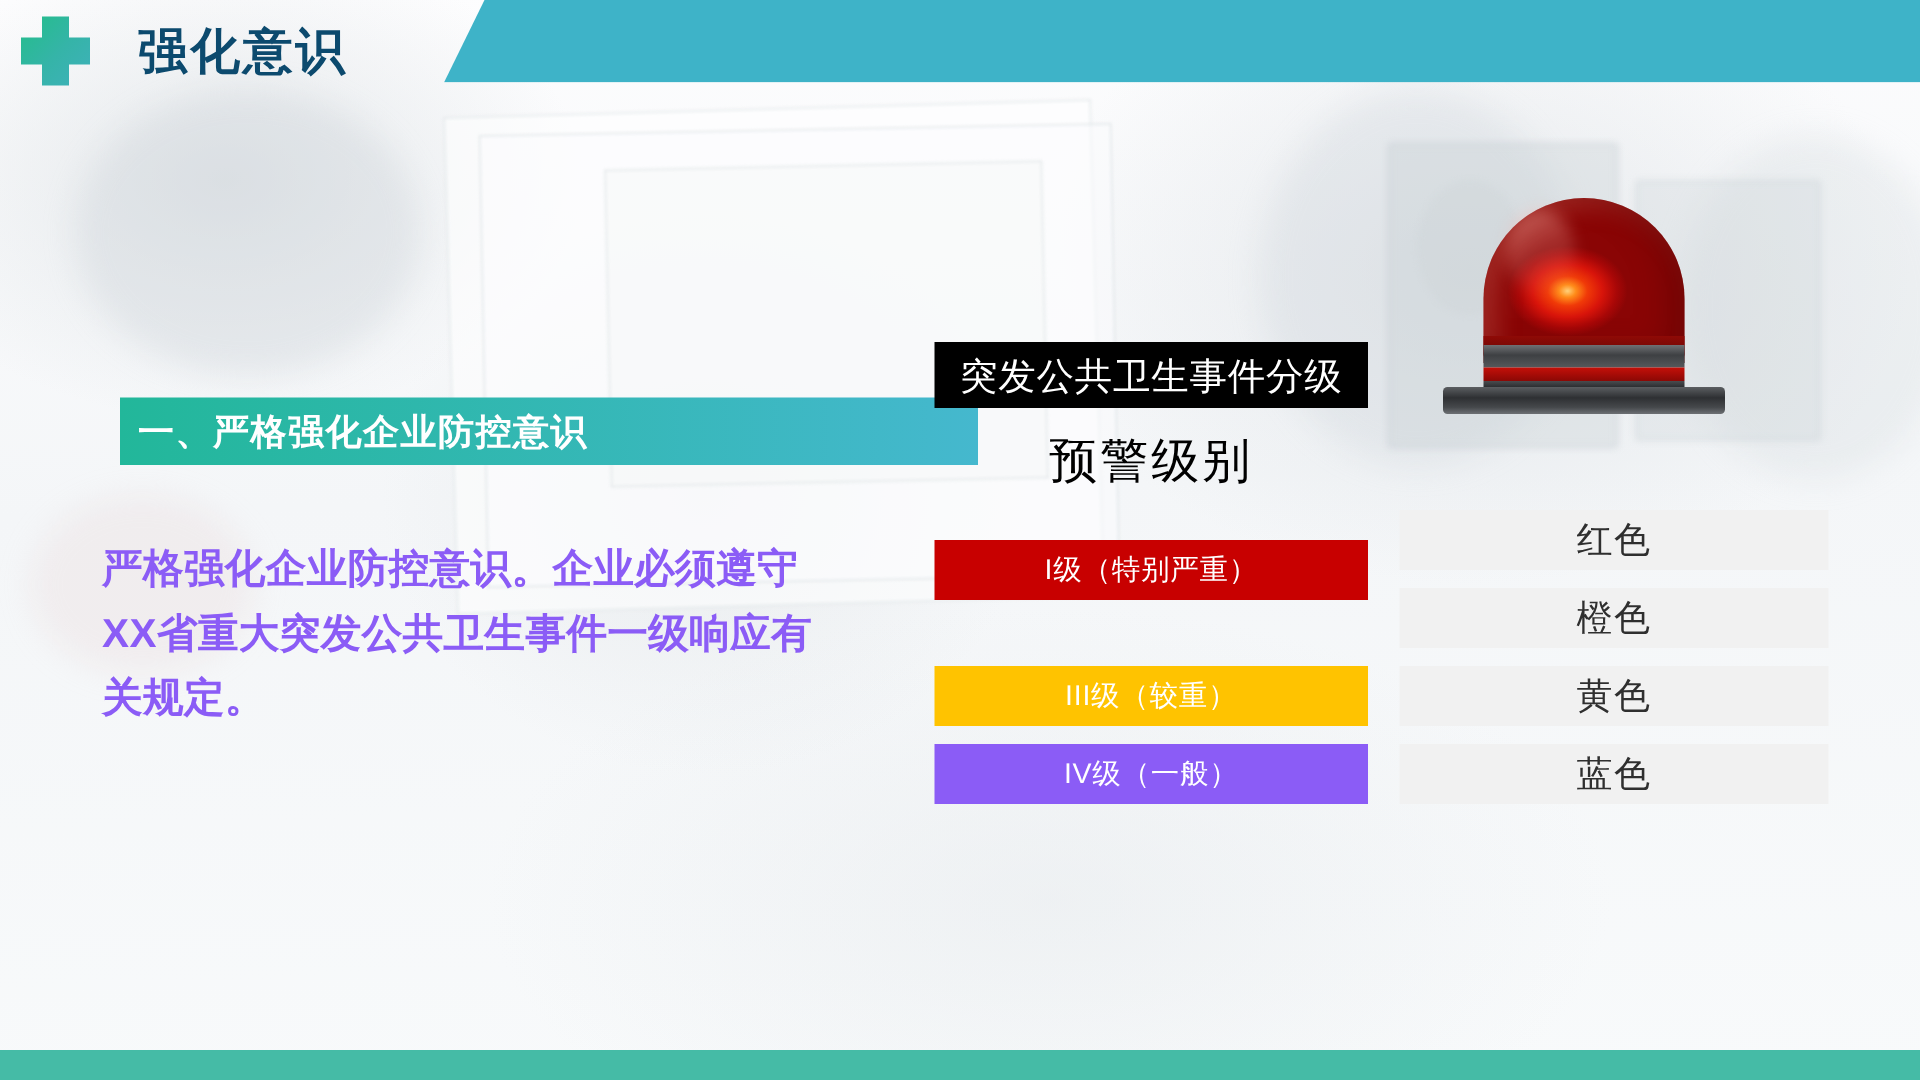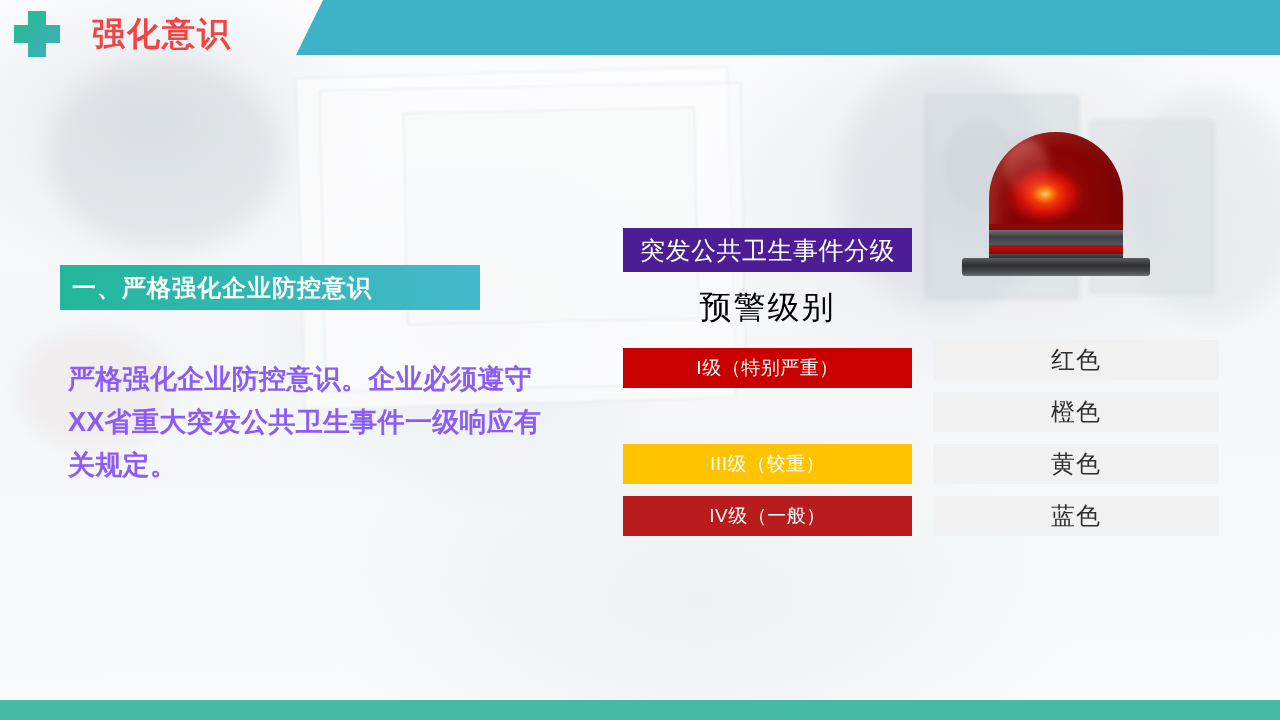--- a/index.html
+++ b/index.html
@@ -90,22 +90,22 @@
     font-size: 33px;
     font-weight: bold;
     color: #35b29b;
     letter-spacing: 2px;
     white-space: nowrap;
   }
 
   
   .section-heading {
     position: absolute;
-    left: 60px; top: 265px;
-    width: 420px; height: 45px;
+    left: 80px; top: 265px;
+    width: 572px; height: 45px;
     background: linear-gradient(90deg, #22b79a 0%, #33b4ae 48%, #45b8ce 100%);
     display: flex;
     align-items: center;
   }
   .section-heading .heading-text {
     color: #ffffff;
     font-size: 24px;
     font-weight: bold;
     letter-spacing: 1px;
     padding-left: 12px;
@@ -269,50 +269,50 @@
     <div class="bg-card c3"></div>
   </div>
 
   <div class="header-band">
     <div class="band-shape" style="background: rgb(62, 179, 200);"></div>
   </div>
   <div class="logo-cross">
     <div class="arm h"></div>
     <div class="arm v"></div>
   </div>
-  <div class="header-title" style="color: #ef4444;">强化意识</div>
+  <div class="header-title" style="color: #0c4a6e;">强化意识</div>
 
   <div class="section-heading" style="background: linear-gradient(90deg, rgb(34, 183, 154) 0%, rgb(69, 184, 206) 100%);">
     <span class="heading-text">一、严格强化企业防控意识</span>
   </div>
   <div class="body-paragraph">严格强化企业防控意识。企业必须遵守XX省重大突发公共卫生事件一级响应有关规定。</div>
 
   <div class="alarm-light">
     <div class="base-shadow"></div>
     <div class="dome"></div>
     <div class="dome-gloss"></div>
     <div class="collar-dark"></div>
     <div class="ring-metal"></div>
     <div class="ring-red"></div>
     <div class="base-top"></div>
     <div class="base"></div>
   </div>
 
-  <div class="table-title" style="background: #4c1d95;">
+  <div class="table-title" style="background: #000000;">
     <span class="t-text">突发公共卫生事件分级</span>
   </div>
 
   <div class="col-header left">预警级别</div>
 
-  <div class="level-row" id="lv0" style="top:348px;background:#c80000;">I级（特别严重）</div>
+  <div class="level-row" id="lv0" style="top:360px;background:#c80000;">I级（特别严重）</div>
   <div class="mark-row" id="mk0" style="top: 340px; background: rgb(241, 241, 241);">红色</div>
 
   <div class="mark-row" id="mk1" style="top: 392px; background: rgb(241, 241, 241);">橙色</div>
 
   <div class="level-row" id="lv2" style="top:444px;background:#ffc300;">III级（较重）</div>
   <div class="mark-row" id="mk2" style="top: 444px; background: rgb(241, 241, 241);">黄色</div>
 
-  <div class="level-row" id="lv3" style="top:496px;background:#b91c1c;">IV级（一般）</div>
+  <div class="level-row" id="lv3" style="top:496px;background:#8b5cf6;">IV级（一般）</div>
   <div class="mark-row" id="mk3" style="top: 496px; background: rgb(241, 241, 241);">蓝色</div>
 
   <div class="footer-band" style="background: rgb(69, 187, 166);"></div>
 
 </div>
 
 </body></html>

